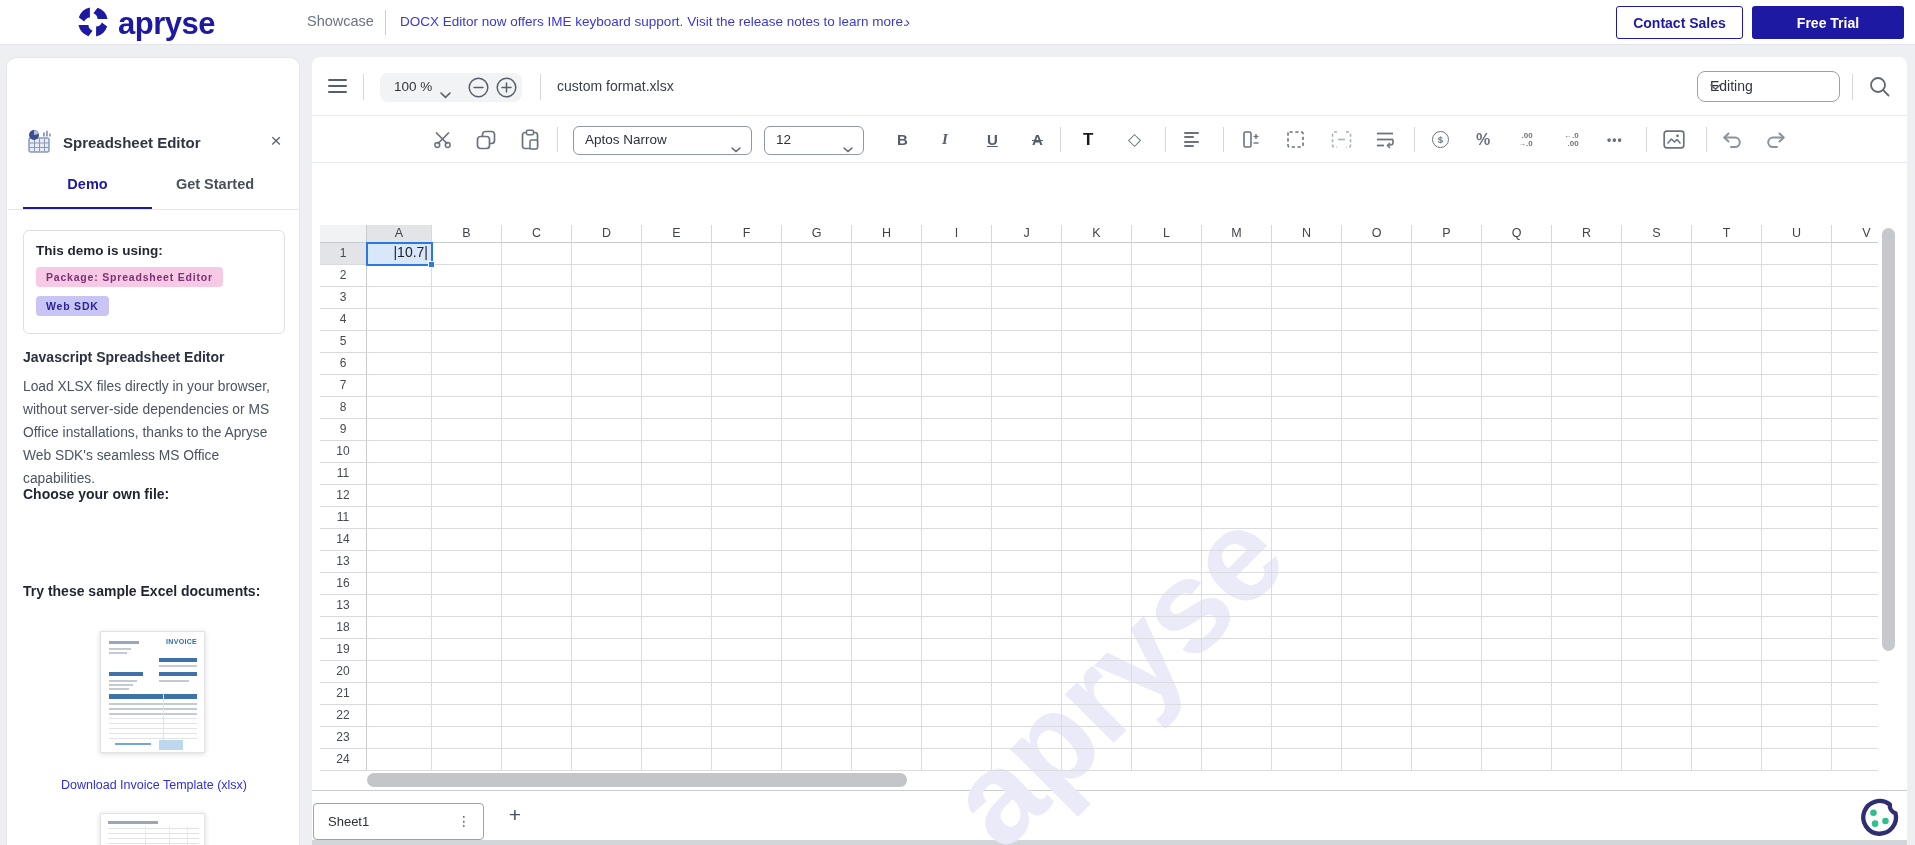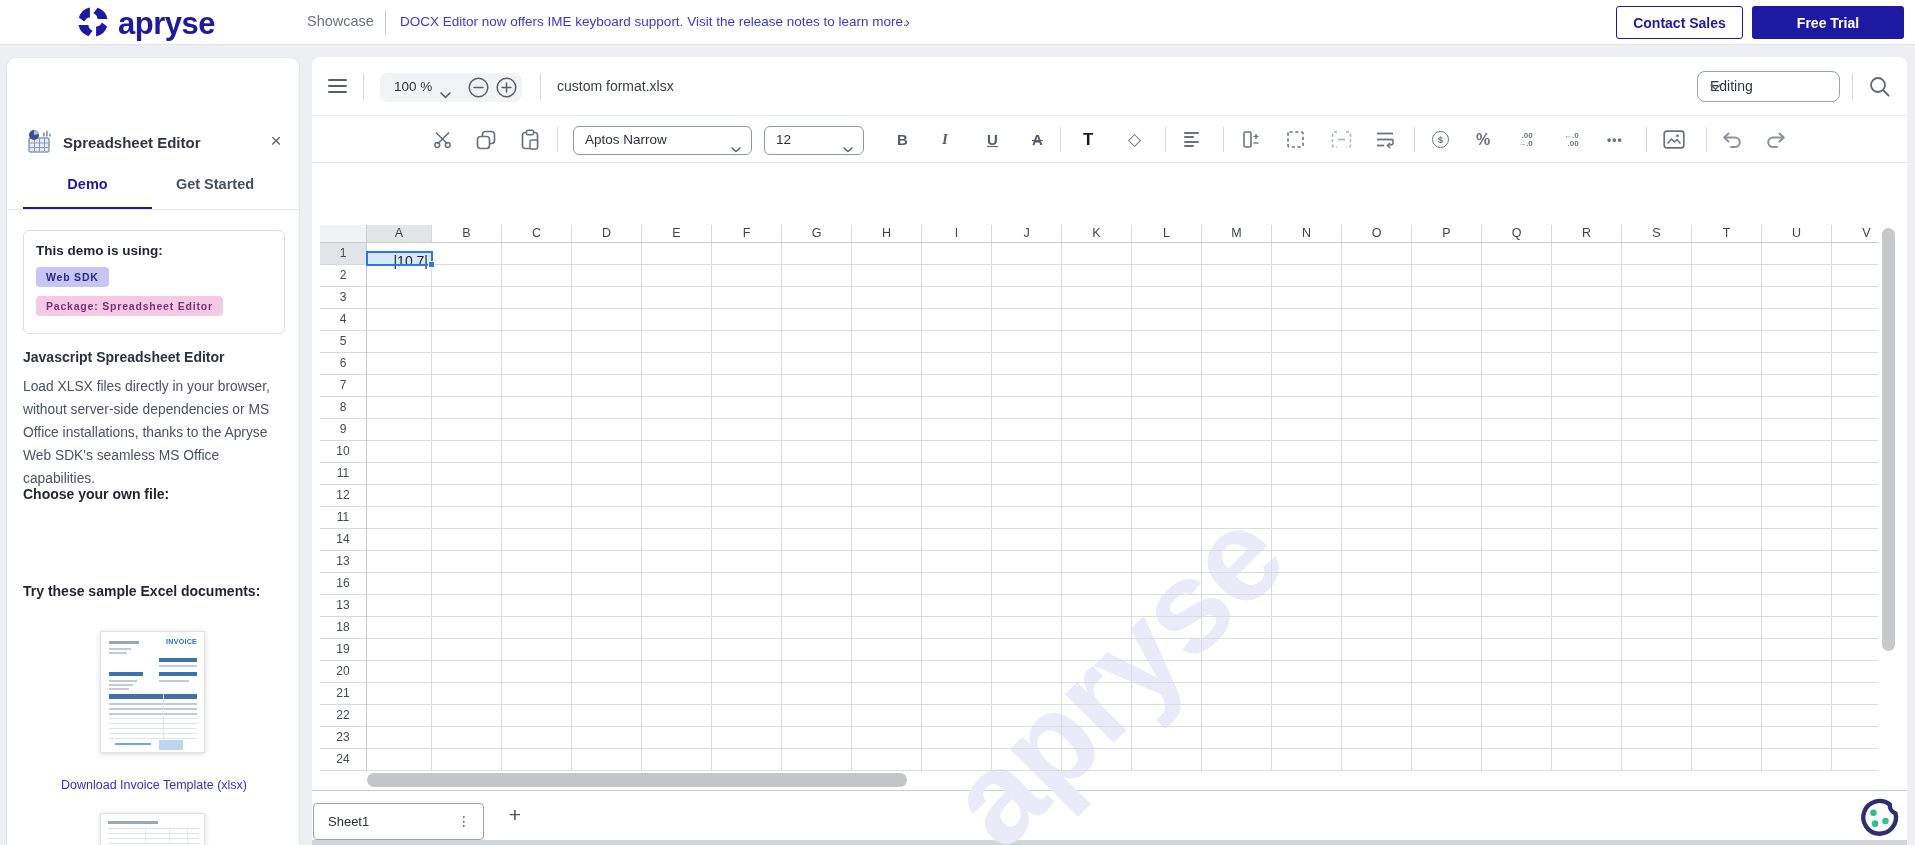--- a/index.html
+++ b/index.html
@@ -175,22 +175,22 @@
   </span>
   <span id="sb-title">Spreadsheet Editor</span>
   <span id="sb-close">×</span>
 
   <div class="sb-tab" id="tab-demo">Demo</div>
   <div class="sb-tab" id="tab-get-started">Get Started</div>
   <div id="sb-tabline"></div>
 
   <div id="sb-infobox">
     <div id="sb-info-title">This demo is using:</div>
+    <div><span class="sb-badge" id="badge-package">Package: Spreadsheet Editor</span></div>
     <div><span class="sb-badge" id="badge-websdk">Web SDK</span></div>
-    <div><span class="sb-badge" id="badge-package">Package: Spreadsheet Editor</span></div>
   </div>
 
   <div id="sb-doc-title">Javascript Spreadsheet Editor</div>
   <div id="sb-doc-body">Load XLSX files directly in your browser, without server-side dependencies or MS Office installations, thanks to the Apryse Web SDK's seamless MS Office capabilities.</div>
   <div id="sb-choose-title">Choose your own file:</div>
   <div id="sb-samples-title">Try these sample Excel documents:</div>
 
   <div id="thumb-invoice">
     <div class="tl" style="left:8px; top:9px;  width:30px; height:3px; background:#9AA7B4"></div>
     <span id="inv-word">INVOICE</span>
@@ -435,21 +435,21 @@
           <div class="colh" style="width: 70px;">Q</div>
           <div class="colh" style="width: 70px;">R</div>
           <div class="colh" style="width: 70px;">S</div>
           <div class="colh" style="width: 70px;">T</div>
           <div class="colh" style="width: 70px;">U</div>
           <div class="colh" style="width: 70px;">V</div>
         </div>
       <div id="grid-rows">
           <div class="grow">
             <div class="rowh hsel">1</div>
-            <div class="cell selcell" style="width: 65px; margin-top: 9px;">|10.7|<span class="fillhandle"></span></div>
+            <div class="cell selcell" style="width: 65px;">|10.7|<span class="fillhandle"></span></div>
             <div class="cell" style="width: 70px;"></div>
             <div class="cell" style="width: 70px;"></div>
             <div class="cell" style="width: 70px;"></div>
             <div class="cell" style="width: 70px;"></div>
             <div class="cell" style="width: 70px;"></div>
             <div class="cell" style="width: 70px;"></div>
             <div class="cell" style="width: 70px;"></div>
             <div class="cell" style="width: 70px;"></div>
             <div class="cell" style="width: 70px;"></div>
             <div class="cell" style="width: 70px;"></div>

